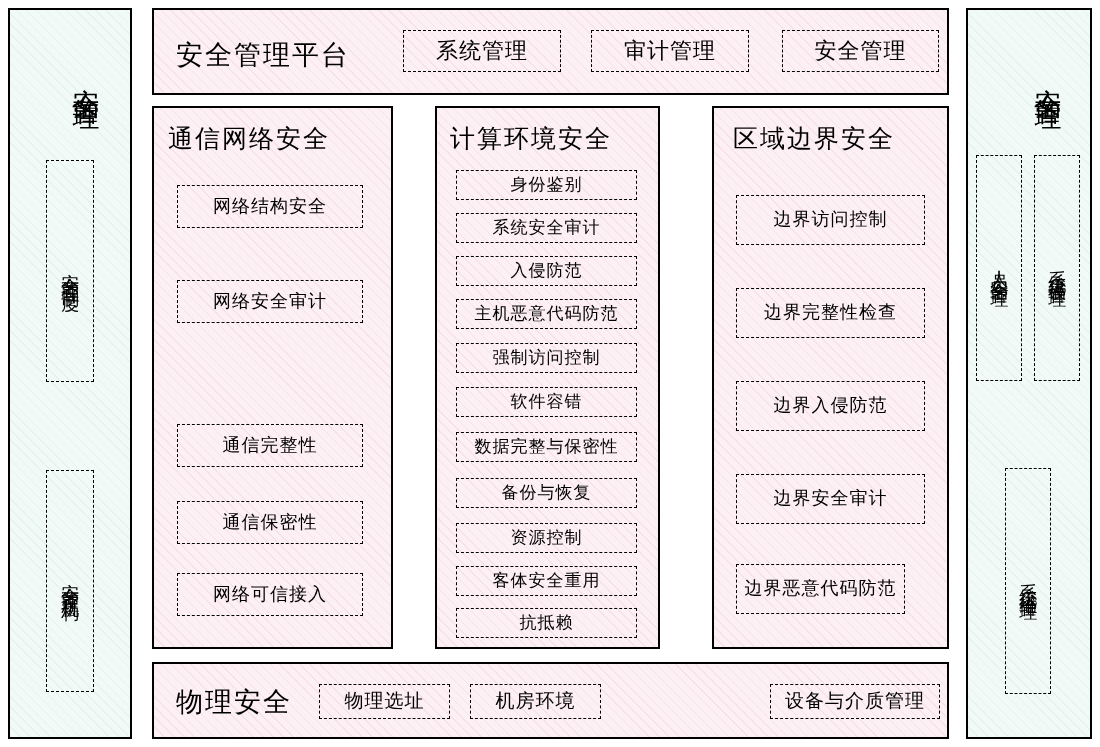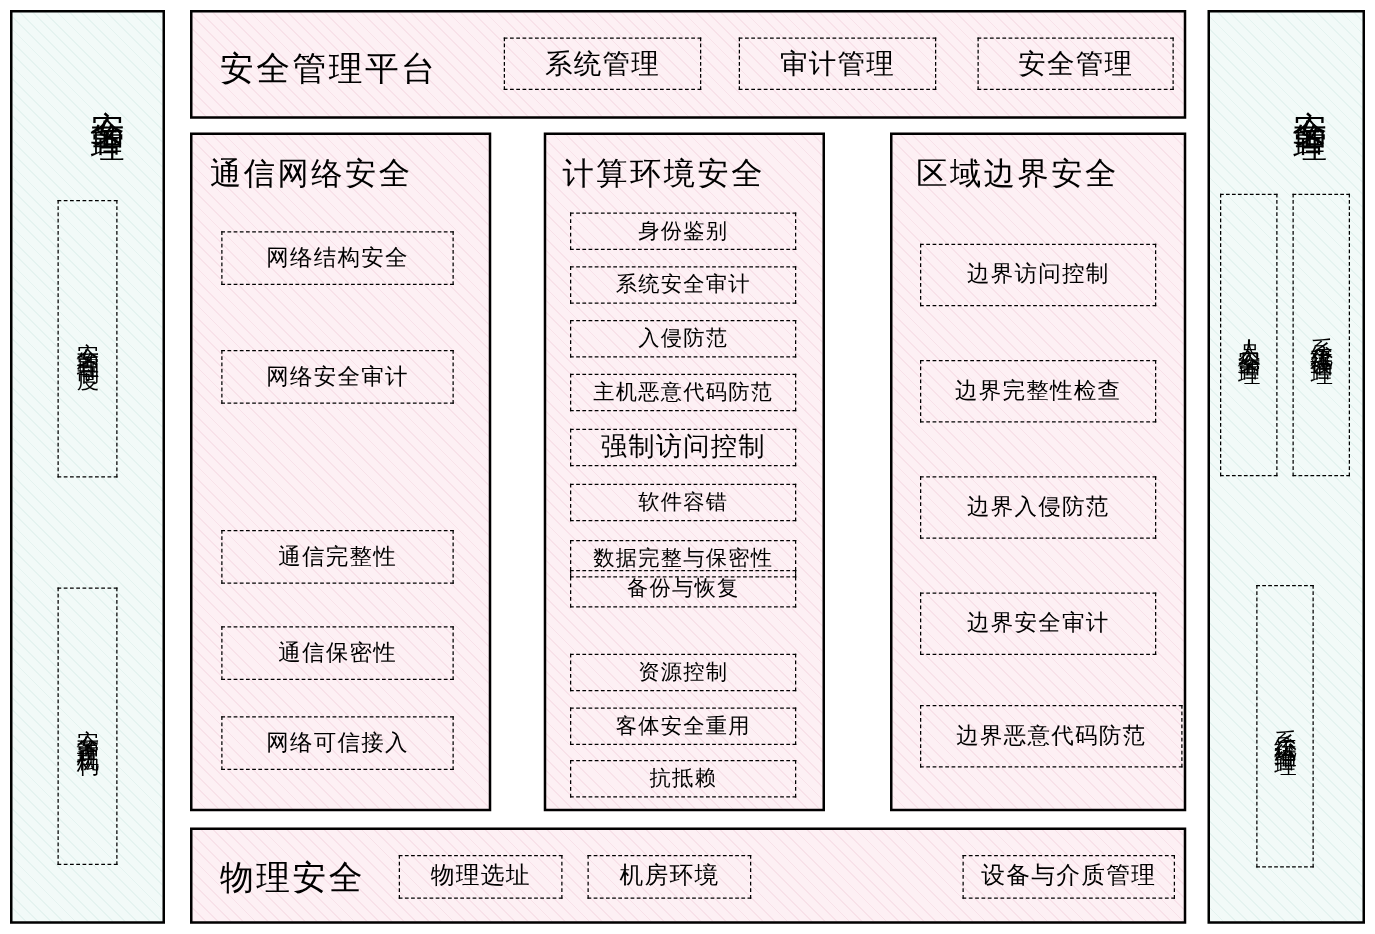--- a/index.html
+++ b/index.html
@@ -157,30 +157,30 @@
   </div>
   <div class="dash-box" style="left:456px; top:213px; width:181px; height:30px; font-size:17px;">
     <span>系统安全审计</span>
   </div>
   <div class="dash-box" style="left:456px; top:256px; width:181px; height:30px; font-size:17px;">
     <span>入侵防范</span>
   </div>
   <div class="dash-box" style="left:456px; top:299px; width:181px; height:30px; font-size:17px;">
     <span>主机恶意代码防范</span>
   </div>
-  <div class="dash-box" style="left:456px; top:343px; width:181px; height:30px; font-size:21px;">
+  <div class="dash-box" style="left:456px; top:343px; width:181px; height:30px; font-size:17px;">
     <span>强制访问控制</span>
   </div>
   <div class="dash-box" style="left:456px; top:387px; width:181px; height:30px; font-size:17px;">
     <span>软件容错</span>
   </div>
   <div class="dash-box" style="left:456px; top:432px; width:181px; height:30px; font-size:17px;">
     <span>数据完整与保密性</span>
   </div>
-  <div class="dash-box" style="left:456px; top:456px; width:181px; height:30px; font-size:17px;text-align:center;">
+  <div class="dash-box" style="left:456px; top:478px; width:181px; height:30px; font-size:17px;text-align:center;">
     <span>备份与恢复</span>
   </div>
   <div class="dash-box" style="left:456px; top:523px; width:181px; height:30px; font-size:17px;">
     <span>资源控制</span>
   </div>
   <div class="dash-box" style="left:456px; top:566px; width:181px; height:30px; font-size:17px;">
     <span>客体安全重用</span>
   </div>
   <div class="dash-box" style="left:456px; top:608px; width:181px; height:30px; font-size:17px;">
     <span>抗抵赖</span>
@@ -194,21 +194,21 @@
   </div>
   <div class="dash-box" style="left:736px; top:288px; width:189px; height:50px;">
     <span>边界完整性检查</span>
   </div>
   <div class="dash-box" style="left:736px; top:381px; width:189px; height:50px;">
     <span>边界入侵防范</span>
   </div>
   <div class="dash-box" style="left:736px; top:474px; width:189px; height:50px;justify-content:center;">
     <span>边界安全审计</span>
   </div>
-  <div class="dash-box" style="left:736px; top:564px; width:210px; height:50px;align-items:center;">
+  <div class="dash-box" style="left:736px; top:564px; width:169px; height:50px;align-items:center;">
     <span>边界恶意代码防范</span>
   </div>
 
   <div class="solid-box pink" style="left:152px; top:662px; width:797px; height:77px;">
   </div>
   <div class="title" style="left:176px; top:684px;">物理安全</div>
   <div class="dash-box" style="left:319px; top:684px; width:131px; height:35px; font-size:19px;">
     <span>物理选址</span>
   </div>
   <div class="dash-box" style="left:470px; top:684px; width:131px; height:35px; font-size:19px;">

